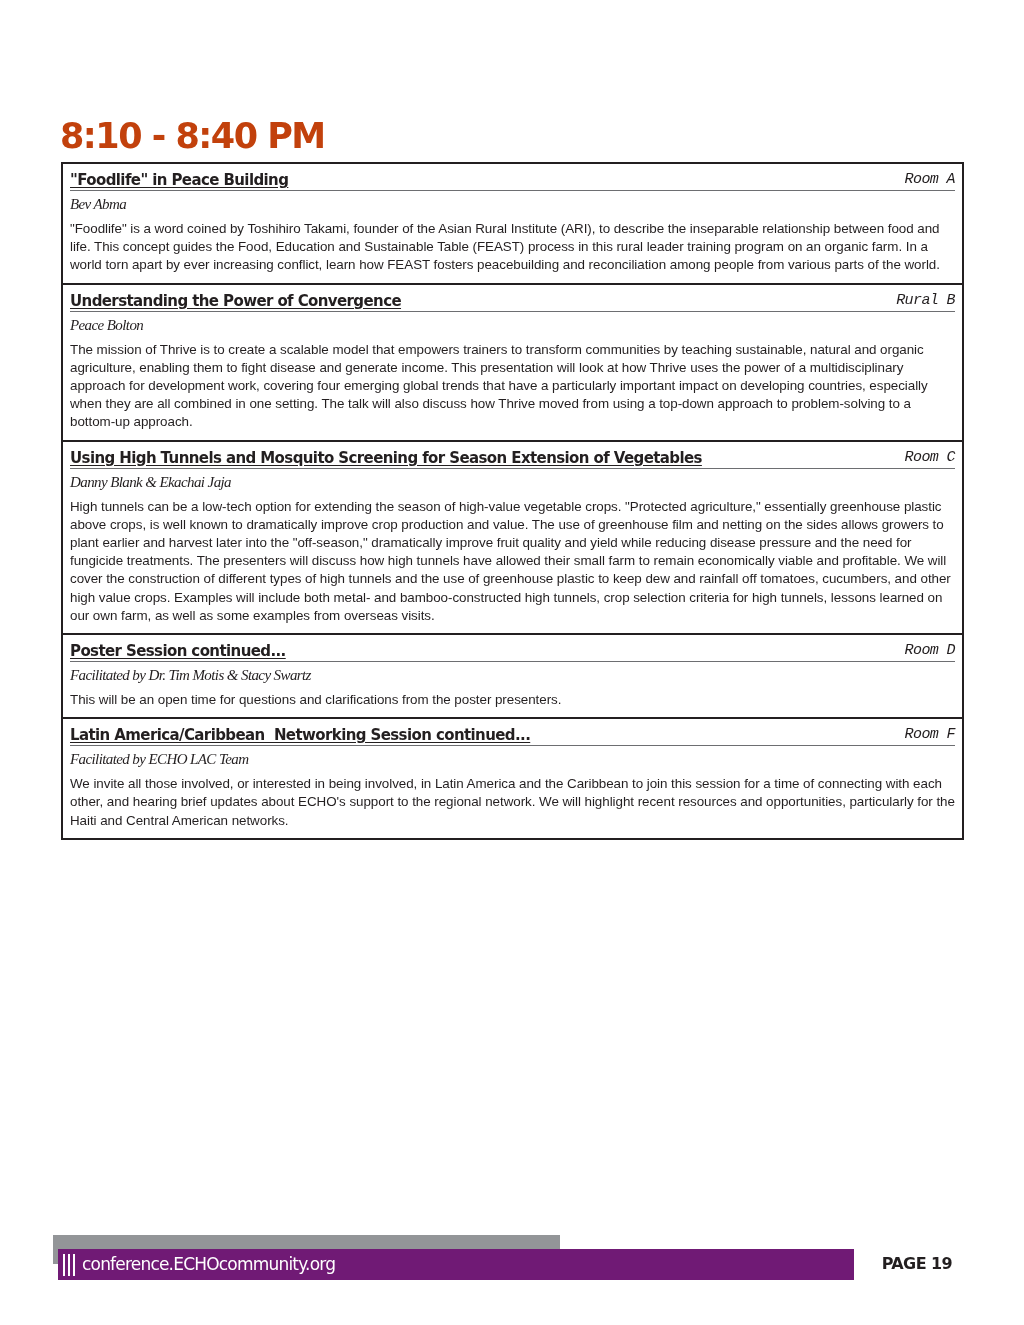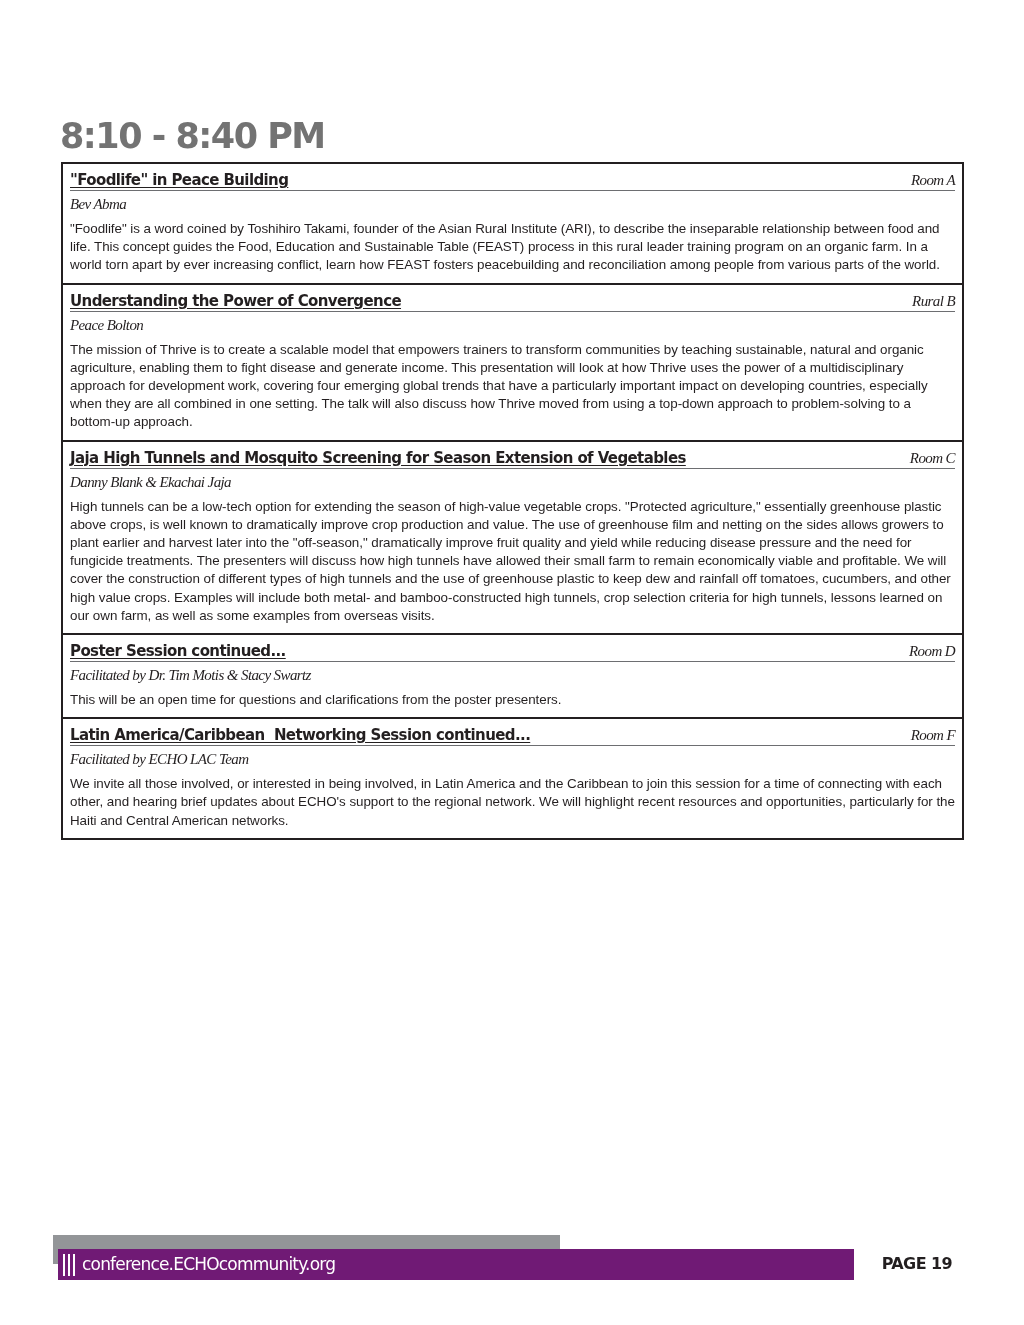--- a/index.html
+++ b/index.html
@@ -1,23 +1,23 @@
 <!DOCTYPE html>
 <html><head>
 <meta charset="utf-8">
 <style>
   html, body { margin: 0; padding: 0; background: #ffffff; }
   body { width: 1024px; height: 1325px; position: relative; overflow: hidden; font-family: "Liberation Sans", sans-serif; color: #231f20; }
-  .time-heading { position: absolute; left: 60px; top: 112px; font-family: "DejaVu Sans", sans-serif; font-weight: bold; font-size: 35px; letter-spacing: -1.5px; color: #737373; margin: 0; line-height: 48px; }
+  .time-heading { position: absolute; left: 60px; top: 112px; font-family: "DejaVu Sans", sans-serif; font-weight: bold; font-size: 35px; letter-spacing: -1.5px; color: #c2410c; margin: 0; line-height: 48px; }
   .sessions { position: absolute; left: 61px; top: 162px; width: 899px; border: 2px solid #231f20; }
   .session { border-top: 2px solid #231f20; padding: 6px 7px 8px 7px; }
   .session:first-child { border-top: none; }
   .session-head { display: flex; justify-content: space-between; align-items: flex-end; border-bottom: 1.5px solid #6d6e71; height: 20px; }
   .session-title { font-family: "DejaVu Sans", sans-serif; font-weight: bold; font-size: 15px; letter-spacing: -0.6px; text-decoration: underline; text-underline-offset: 2px; line-height: 20px; white-space: nowrap; }
-  .session-room { font-family: Liberation Serif, serif; font-style: italic; font-size: 15px; letter-spacing: -0.6px; line-height: 20px; white-space: nowrap; }
+  .session-room { font-family: Liberation Mono, monospace; font-style: italic; font-size: 15px; letter-spacing: -0.6px; line-height: 20px; white-space: nowrap; }
   .session-presenter { font-family: Liberation Serif, serif; font-style: italic; font-size: 15px; letter-spacing: -0.6px; line-height: 22px; margin-top: 2px; }
   .session-desc { font-family: "Liberation Sans", sans-serif; font-size: 13.4px; line-height: 18.2px; margin-top: 5px; letter-spacing: -0.05px; }
   .footer-gray { position: absolute; left: 53px; top: 1235px; width: 507px; height: 29px; background: #939598; }
   .footer-dark { position: absolute; left: 58px; top: 1249px; width: 796px; height: 31px; background: #701a75; display: flex; align-items: center; }
   .footer-bars { display: flex; gap: 3px; margin-left: 5px; height: 22px; align-items: stretch; }
   .footer-bars span { display: block; width: 2px; background: #ffffff; }
   .footer-url { color: #ffffff; font-family: "DejaVu Sans", sans-serif; font-size: 17px; letter-spacing: -0.8px; margin-left: 7px; line-height: 31px; }
   .page-number { position: absolute; right: 72px; top: 1254px; font-family: "DejaVu Sans", sans-serif; font-weight: bold; font-size: 16px; letter-spacing: -0.6px; color: #231f20; }
 </style>
 </head>
@@ -39,21 +39,21 @@
     <div class="session-head">
       <span class="session-title">Understanding the Power of Convergence</span>
       <span class="session-room">Rural B</span>
     </div>
     <div class="session-presenter">Peace Bolton</div>
     <div class="session-desc">The mission of Thrive is to create a scalable model that empowers trainers to transform communities by teaching sustainable, natural and organic agriculture, enabling them to fight disease and generate income. This presentation will look at how Thrive uses the power of a multidisciplinary approach for development work, covering four emerging global trends that have a particularly important impact on developing countries, especially when they are all combined in one setting. The talk will also discuss how Thrive moved from using a top-down approach to problem-solving to a bottom-up approach.</div>
   </div>
 
   <div class="session">
     <div class="session-head">
-      <span class="session-title">Jaja High Tunnels and Mosquito Screening for Season Extension of Vegetables</span>
+      <span class="session-title">Using High Tunnels and Mosquito Screening for Season Extension of Vegetables</span>
       <span class="session-room">Room C</span>
     </div>
     <div class="session-presenter">Danny Blank &amp; Ekachai Jaja</div>
     <div class="session-desc">High tunnels can be a low-tech option for extending the season of high-value vegetable crops. "Protected agriculture," essentially greenhouse plastic above crops, is well known to dramatically improve crop production and value. The use of greenhouse film and netting on the sides allows growers to plant earlier and harvest later into the "off-season," dramatically improve fruit quality and yield while reducing disease pressure and the need for fungicide treatments. The presenters will discuss how high tunnels have allowed their small farm to remain economically viable and profitable. We will cover the construction of different types of high tunnels and the use of greenhouse plastic to keep dew and rainfall off tomatoes, cucumbers, and other high value crops. Examples will include both metal- and bamboo-constructed high tunnels, crop selection criteria for high tunnels, lessons learned on our own farm, as well as some examples from overseas visits.</div>
   </div>
 
   <div class="session">
     <div class="session-head">
       <span class="session-title">Poster Session continued...</span>
       <span class="session-room">Room D</span>

